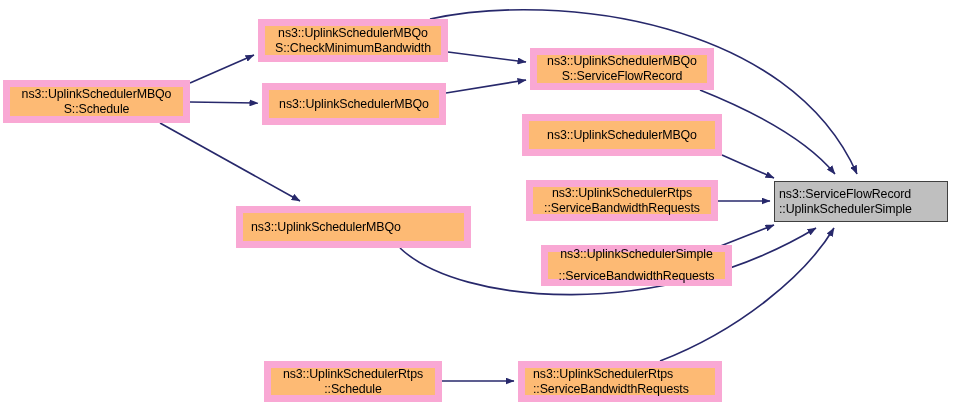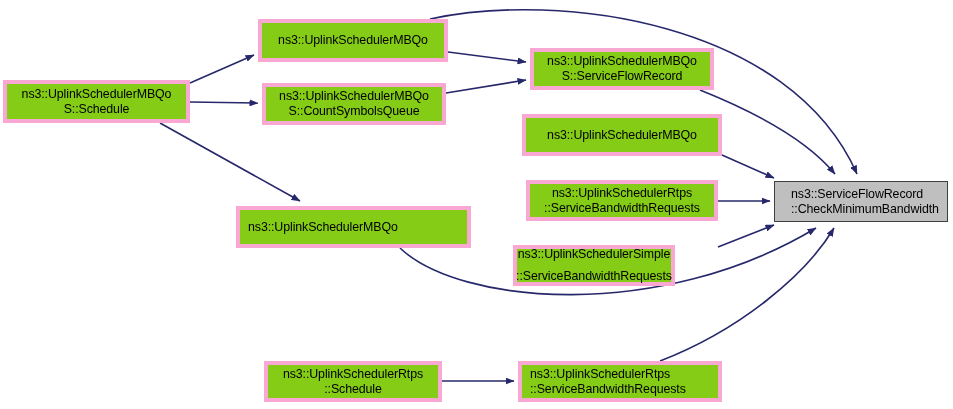--- a/index.html
+++ b/index.html
@@ -19,22 +19,22 @@
     position: absolute;
     left: 0;
     top: 0;
     width: 953px;
     height: 409px;
     pointer-events: none;
   }
   .gnode {
     position: absolute;
     box-sizing: border-box;
-    border: 4px solid #f9a8d4;
-    background: #84cc16;
+    border: 7px solid #f9a8d4;
+    background: #fdba74;
     display: flex;
     flex-direction: column;
     align-items: center;
     justify-content: center;
     text-align: center;
     color: #000000;
     font-size: 12.4px;
     line-height: 15px;
     letter-spacing: -0.1px;
     white-space: nowrap;
@@ -89,58 +89,58 @@
     </g>
   </svg>
 
   <div class="gnode" style="left:3px; top:80px; width:187px; height:43px;">
     <span class="ln">ns3::UplinkSchedulerMBQo</span>
     <span class="ln">S::Schedule</span>
   </div>
 
   <div class="gnode" style="left:258px; top:19px; width:190px; height:43px;">
     <span class="ln">ns3::UplinkSchedulerMBQo</span>
+    <span class="ln">S::CheckMinimumBandwidth</span>
   </div>
 
   <div class="gnode" style="left:262px; top:83px; width:184px; height:42px;">
     <span class="ln">ns3::UplinkSchedulerMBQo</span>
-    <span class="ln">S::CountSymbolsQueue</span>
   </div>
 
   <div class="gnode" style="left:530px; top:48px; width:184px; height:42px;">
     <span class="ln">ns3::UplinkSchedulerMBQo</span>
     <span class="ln">S::ServiceFlowRecord</span>
   </div>
 
   <div class="gnode" style="left:522px; top:114px; width:200px; height:42px;">
     <span class="ln">ns3::UplinkSchedulerMBQo</span>
   </div>
 
   <div class="gnode" style="left:526px; top:180px; width:192px; height:41px;">
     <span class="ln">ns3::UplinkSchedulerRtps</span>
     <span class="ln">::ServiceBandwidthRequests</span>
   </div>
 
-  <div class="gnode" style="left:513px; top:245px; width:162px; height:41px;gap:7px;">
+  <div class="gnode" style="left:541px; top:245px; width:191px; height:41px;gap:7px;">
     <span class="ln">ns3::UplinkSchedulerSimple</span>
     <span class="ln">::ServiceBandwidthRequests</span>
   </div>
 
   <div class="gnode" style="left:236px; top:206px; width:235px; height:42px; align-items:flex-start; padding-left:8px;">
     <span class="ln">ns3::UplinkSchedulerMBQo</span>
   </div>
 
   <div class="gnode" style="left:264px; top:361px; width:178px; height:41px;">
     <span class="ln">ns3::UplinkSchedulerRtps</span>
     <span class="ln">::Schedule</span>
   </div>
 
   <div class="gnode" style="left:518px; top:361px; width:204px; height:41px; align-items:flex-start; padding-left:8px;">
     <span class="ln">ns3::UplinkSchedulerRtps</span>
     <span class="ln">::ServiceBandwidthRequests</span>
   </div>
 
-  <div class="gnode highlight" style="left:774px; top:181px; width:174px; height:41px; align-items:flex-start; padding-left:16px;">
+  <div class="gnode highlight" style="left:774px; top:181px; width:174px; height:41px; align-items:flex-start; padding-left:4px;">
     <span class="ln">ns3::ServiceFlowRecord</span>
-    <span class="ln">::CheckMinimumBandwidth</span>
+    <span class="ln">::UplinkSchedulerSimple</span>
   </div>
 
 </div>
 
 </body></html>

